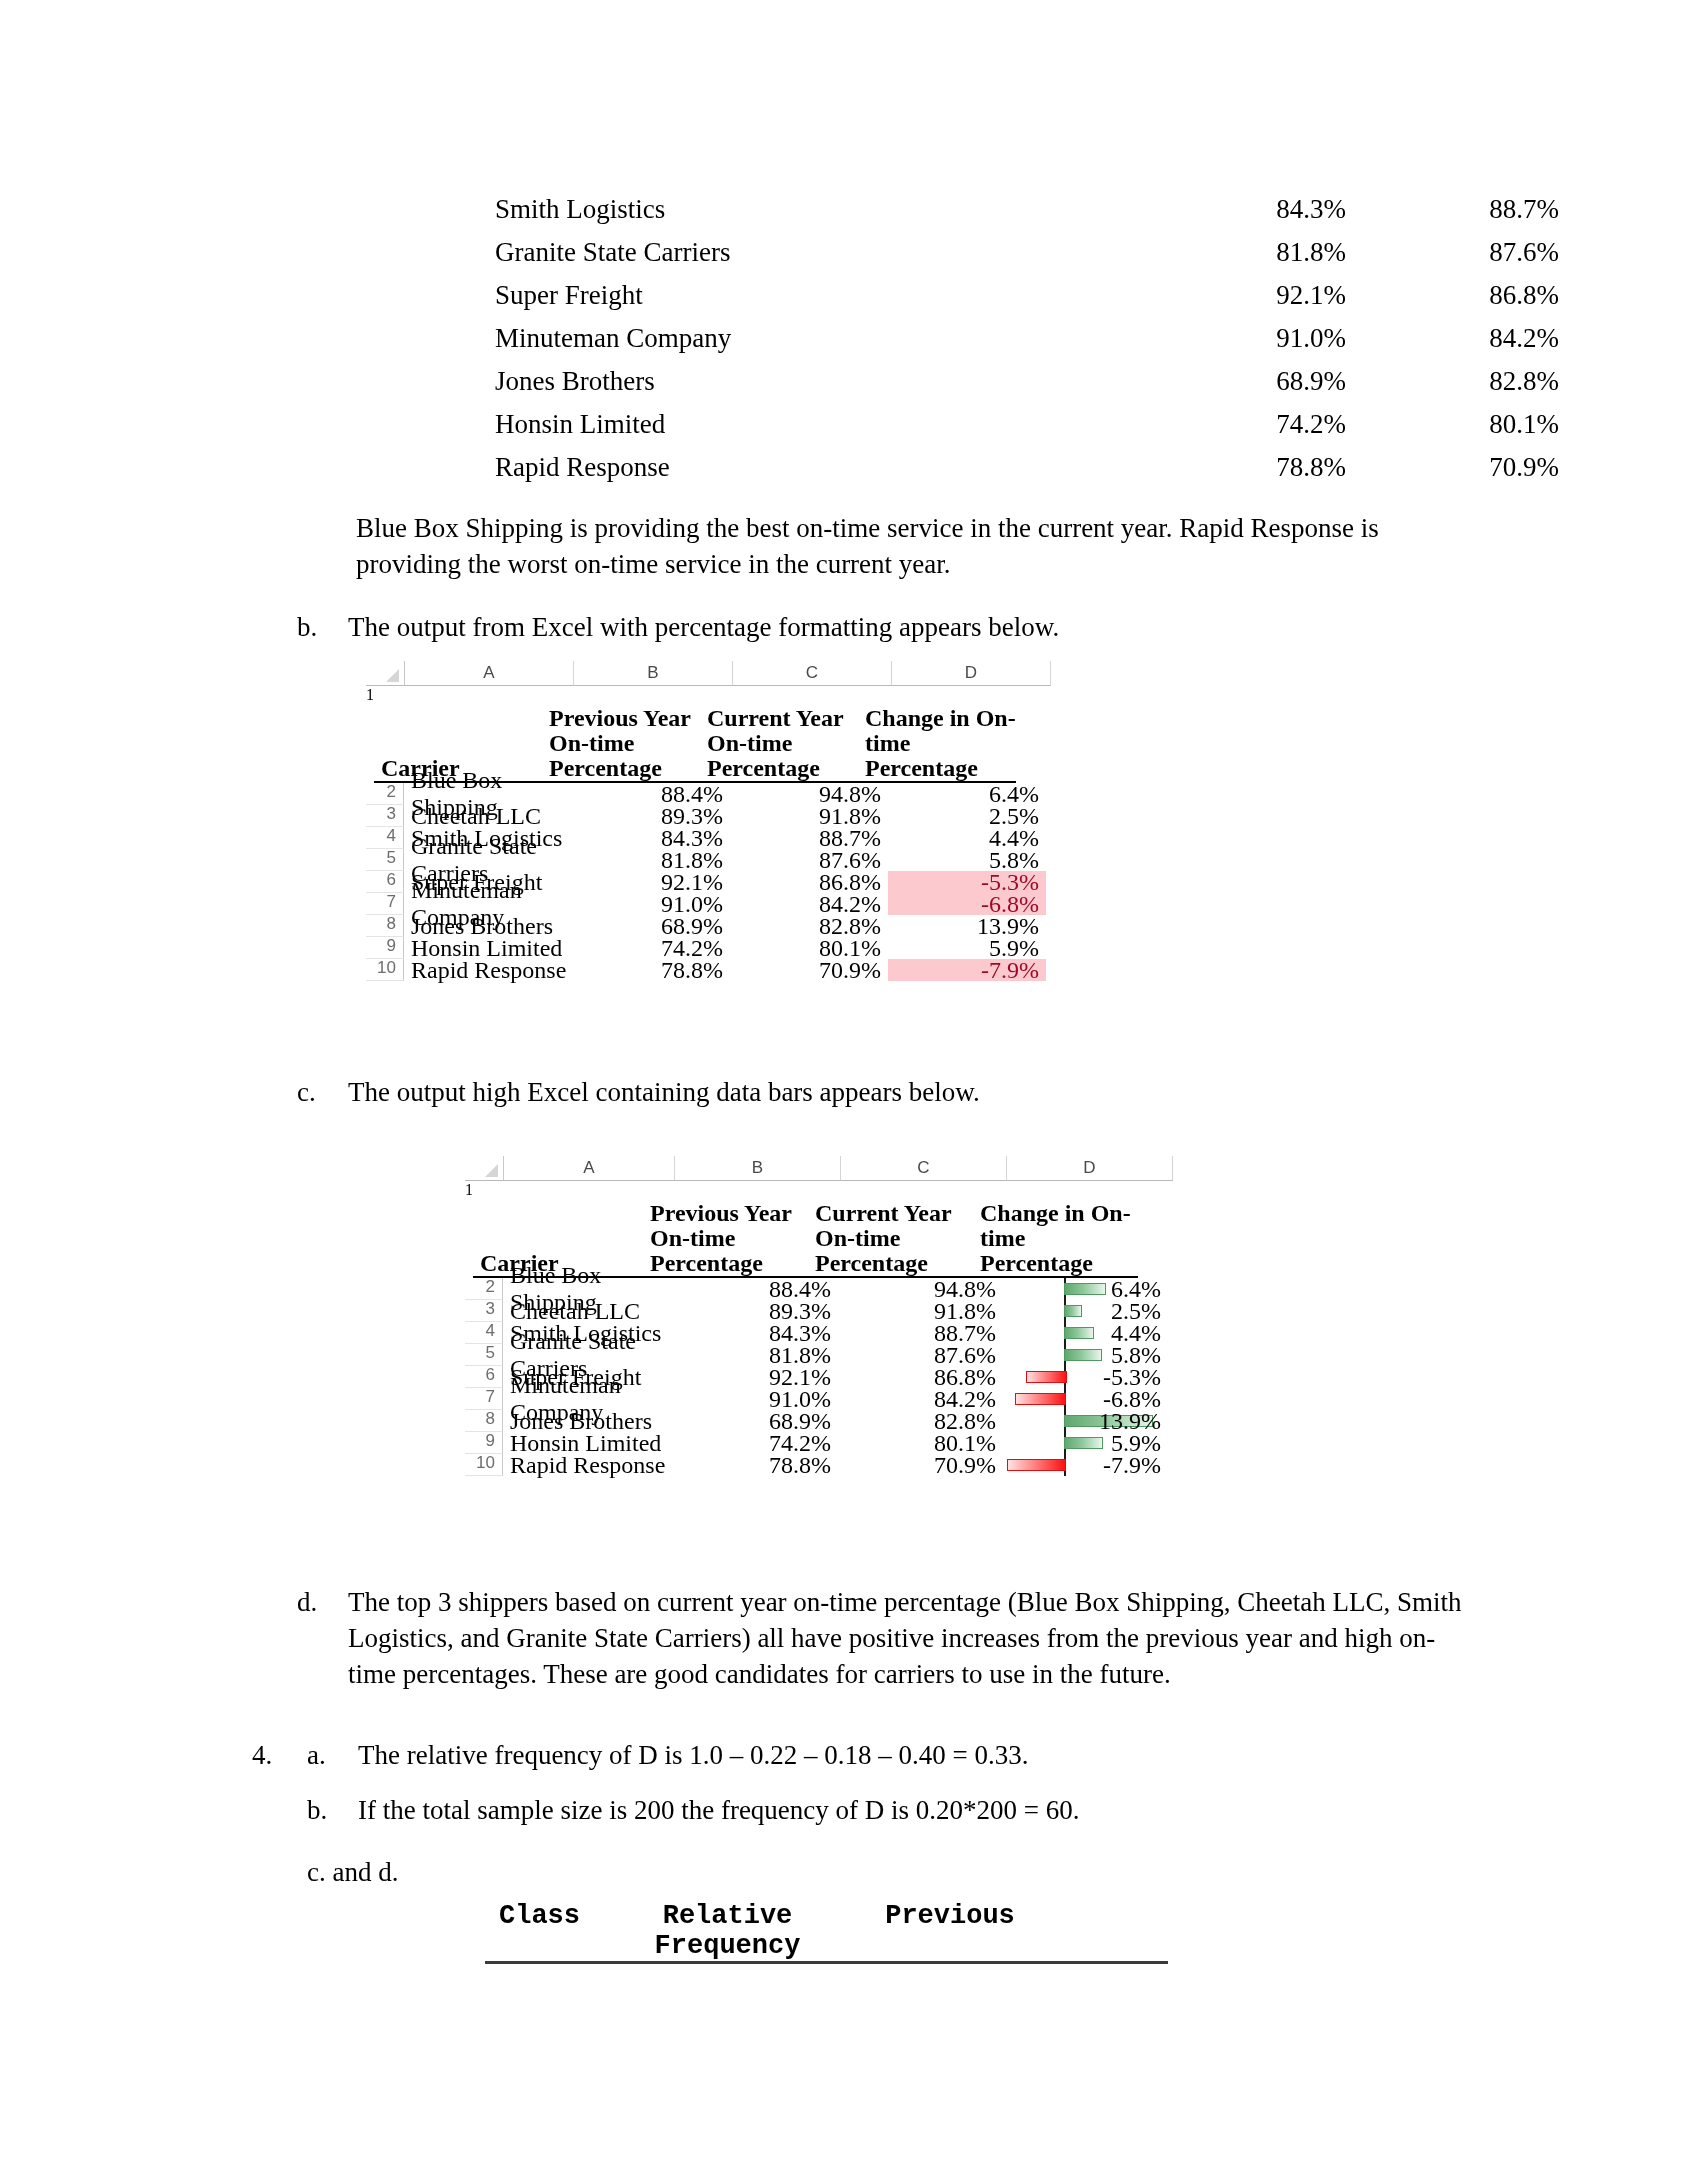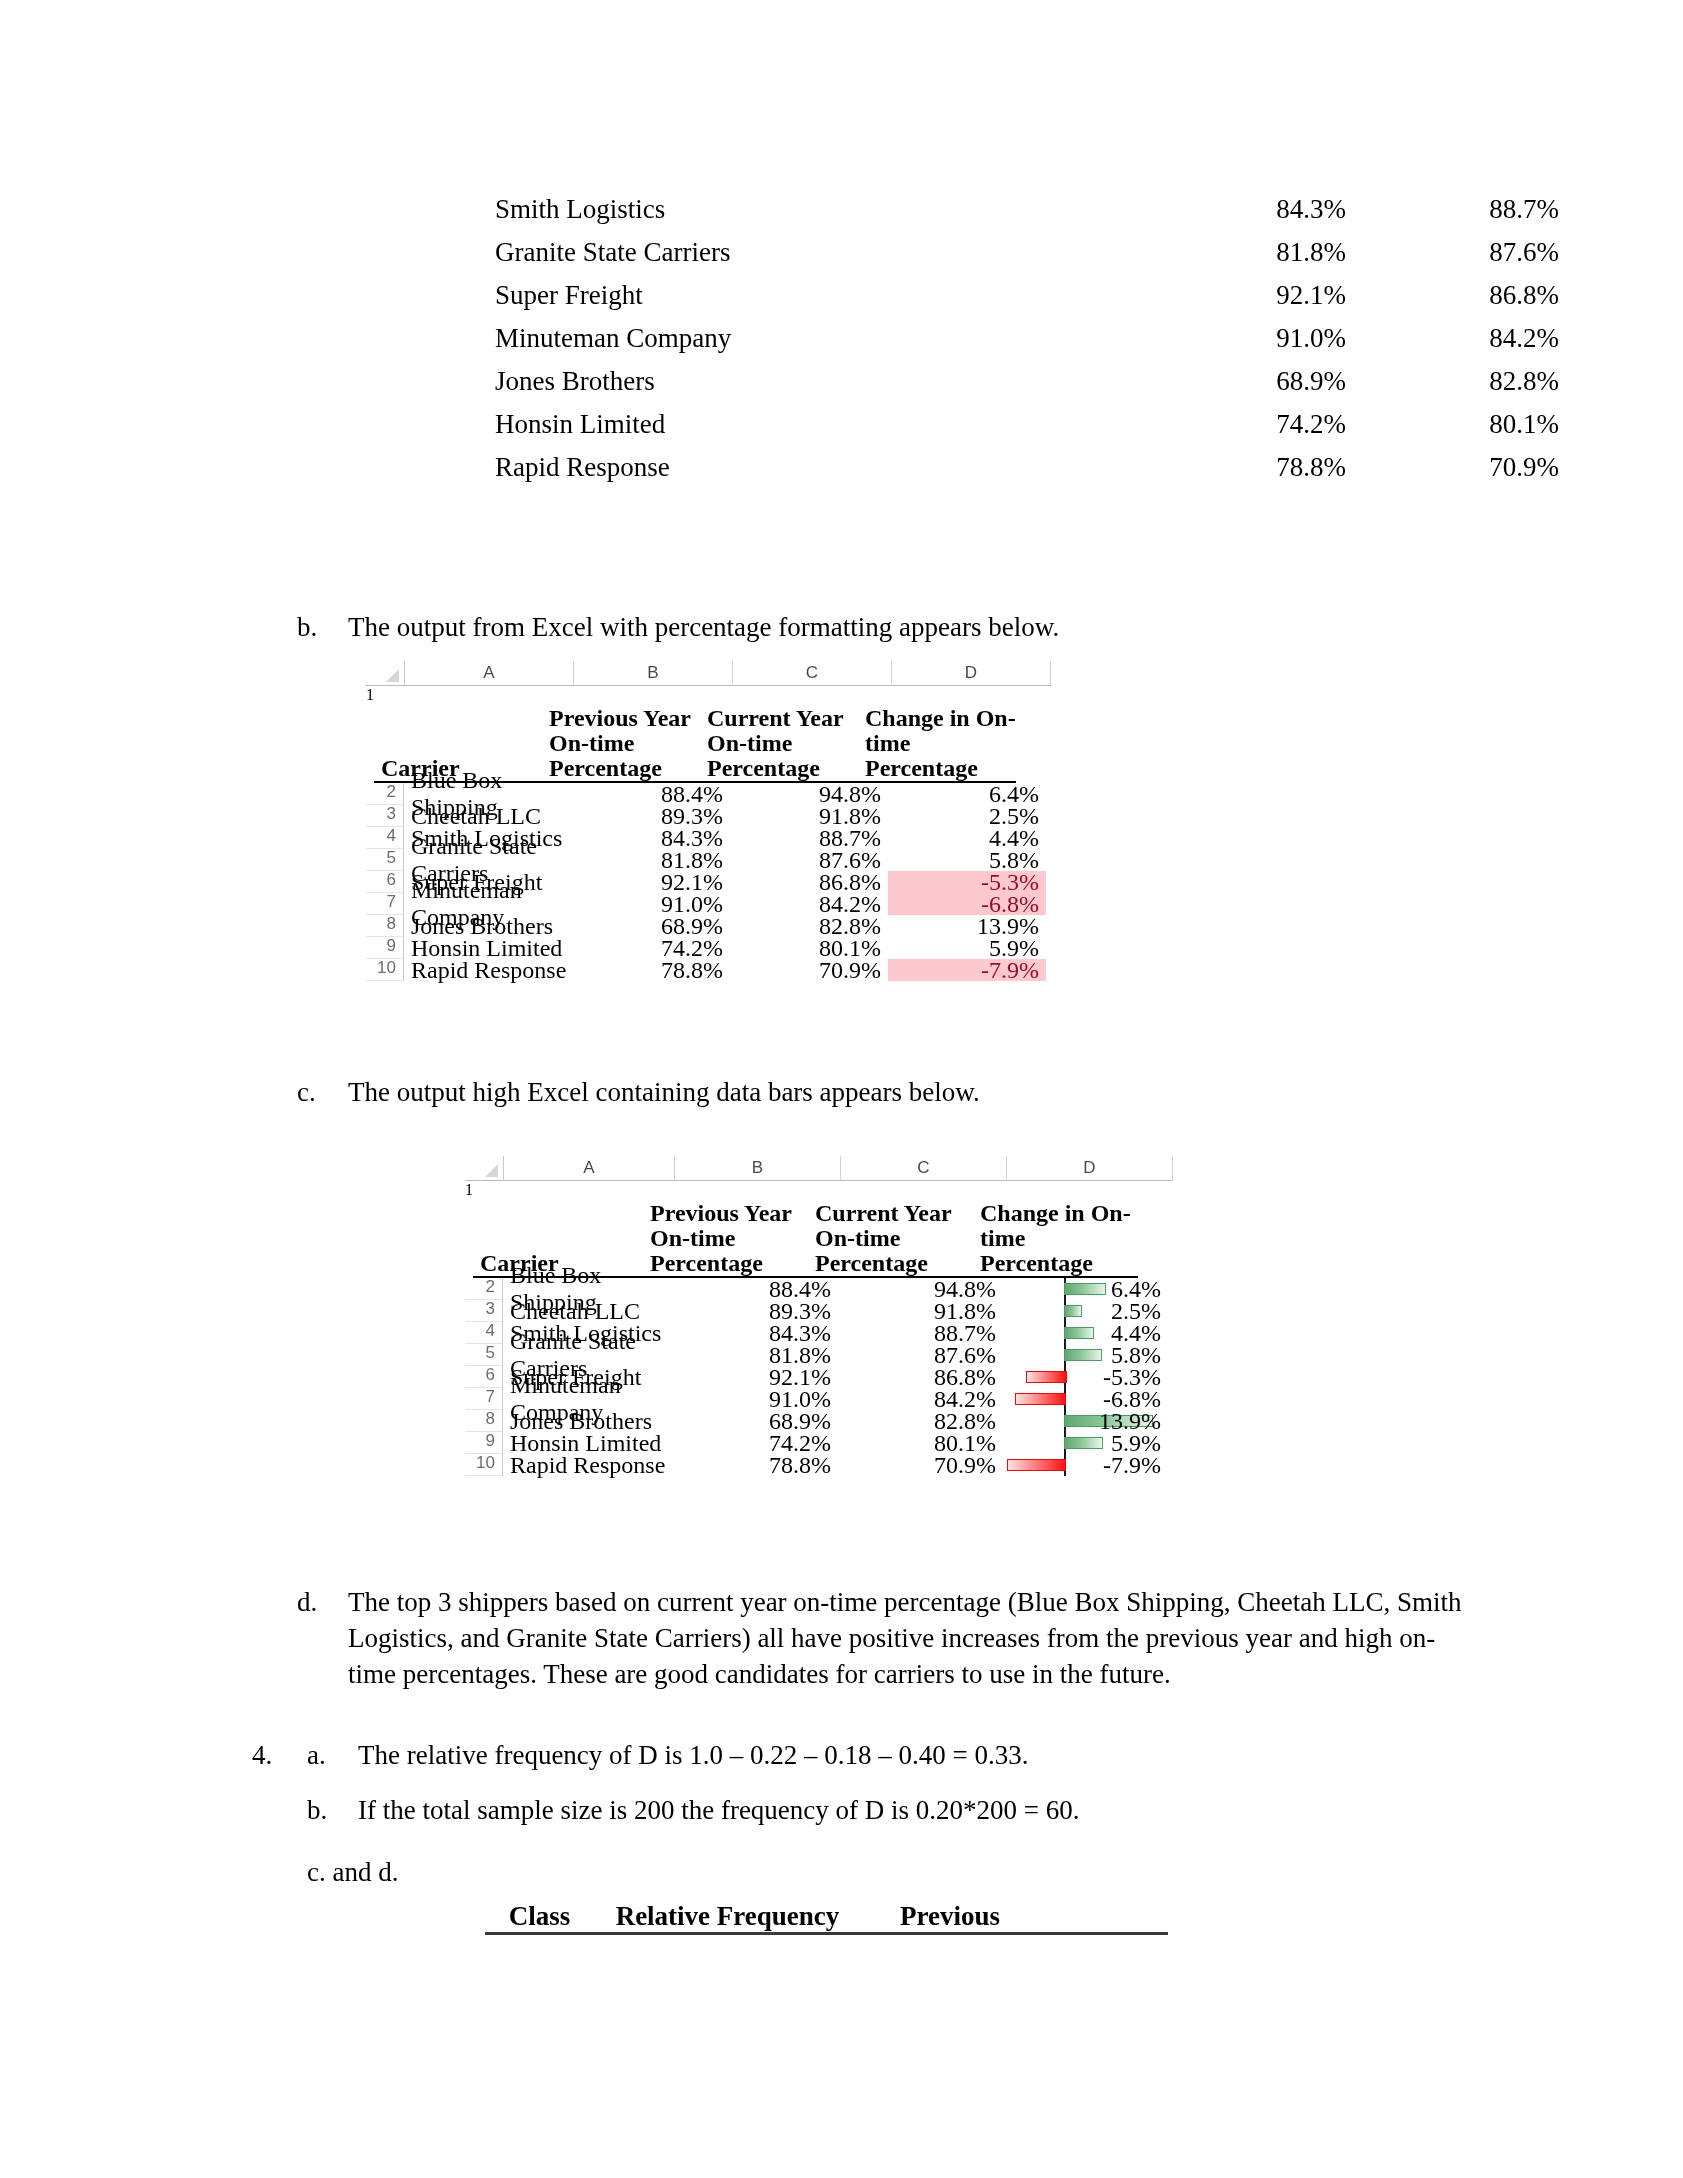--- a/index.html
+++ b/index.html
@@ -84,21 +84,21 @@
   }
   .barcell .bar.neg {
     background:linear-gradient(to right,#ffe2e2 0%,#ff8585 45%,#fb1111 100%);
     border:1px solid #e01010;
   }
   .barcell .lbl { position:relative; z-index:2; }
 
   
   .freqtbl { position:absolute; }
   .freqtbl .hrow { display:flex; font-weight:bold; font-size:27px; }
-  .freqtbl .rule { border-bottom:3px solid #3a3a3a; }
+  .freqtbl .rule { border-bottom:3px solid #3a3a3a;font-family:Liberation Mono, monospace; }
 </style>
 </head>
 <body>
 
 <div class="page">
 
   <div class="toplist" id="toplist">
       <div class="toprow">
         <div class="nm">Smith Logistics</div>
         <div class="v1">84.3%</div>
@@ -129,20 +129,21 @@
         <div class="v1">74.2%</div>
         <div class="v2">80.1%</div>
       </div>
       <div class="toprow">
         <div class="nm">Rapid Response</div>
         <div class="v1">78.8%</div>
         <div class="v2">70.9%</div>
       </div>
     </div>
 
+  <div class="para" style="left:356px; top:510px; width:1049px;">Blue Box Shipping is providing the best on-time service in the current year. Rapid Response is providing the worst on-time service in the current year.</div>
 
   <div class="para para-indent" style="left:297px; top:609px; width:1168px;">
     <span class="mk">b.</span>
     <span class="tx">The output from Excel with percentage formatting appears below.</span>
   </div>
 
   <div class="sheet" id="sheet-cf" style="left:366px; top:661px; width:738px;">
 
     <div class="colhdr">
       <div class="corner">

